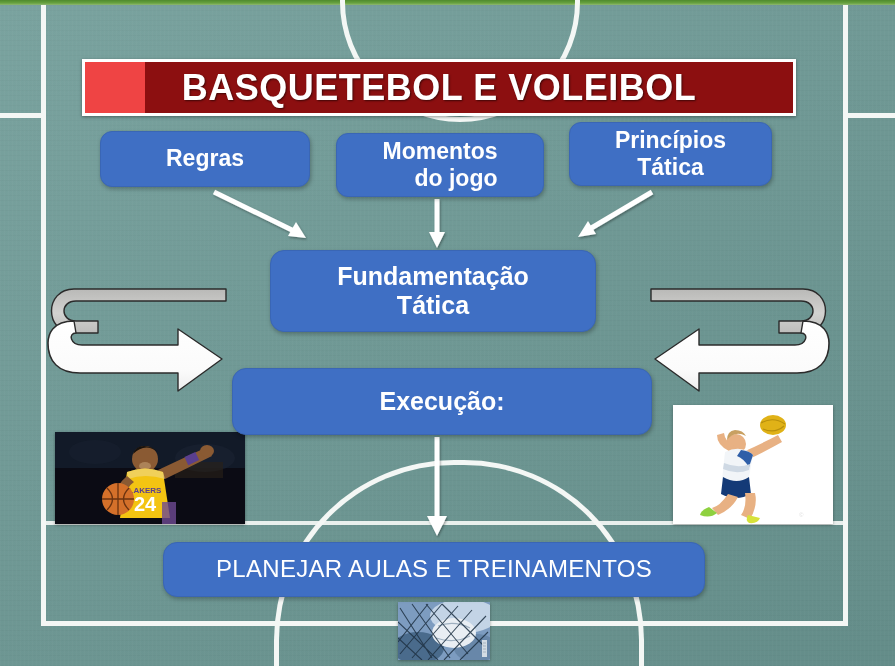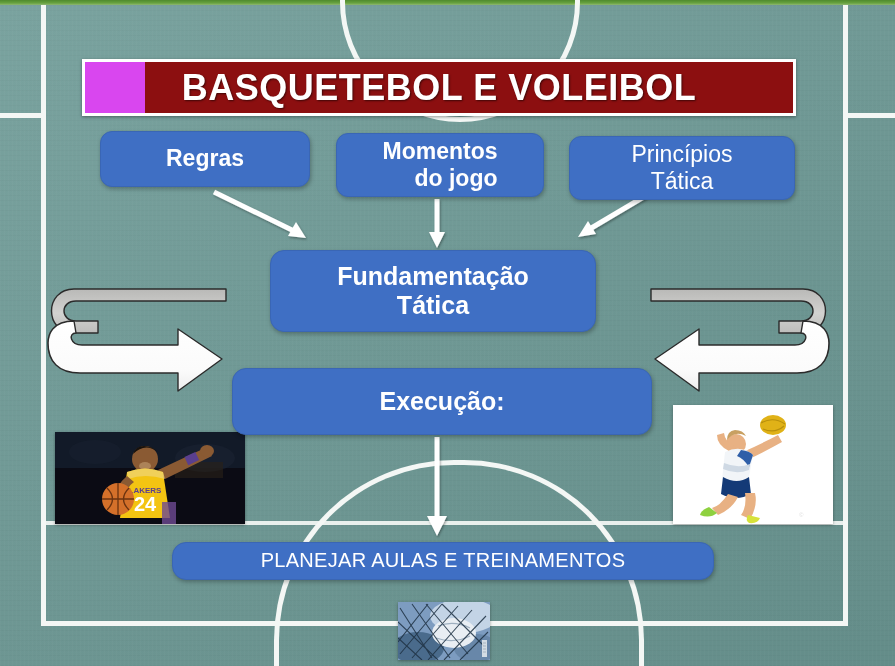--- a/index.html
+++ b/index.html
@@ -48,21 +48,21 @@
     position:absolute;left:274px;top:460px;
     width:360px;height:260px;
     border:5px solid #f4f7f5;
     border-radius:180px 180px 0 0;
     border-bottom:none;
   }
 
   
   .title-band{
     position:absolute;left:82px;top:59px;width:714px;height:57px;
-    background:#d946ef;border:3px solid #ffffff;box-sizing:border-box;
+    background:#ef4444;border:3px solid #ffffff;box-sizing:border-box;
     box-shadow:0 1px 3px rgba(0,0,0,.4);
   }
   .title-inner{
     position:absolute;left:60px;top:0px;right:0px;bottom:0px;
     background:#8c0f10;
     display:flex;align-items:center;
   }
   .title-text{
     position:absolute;left:0;top:0;width:708px;height:51px;
     display:flex;align-items:center;justify-content:center;
@@ -77,24 +77,24 @@
     background:#3f6fc4;
     border:1px solid #3a66b4;
     border-radius:12px;
     color:#ffffff;
     display:flex;align-items:center;justify-content:center;
     text-align:center;line-height:1.18;
     box-shadow:1px 2px 4px rgba(0,0,0,.28);
   }
   .box-regras{left:100px;top:131px;width:210px;height:56px;font-size:23px;font-weight:bold;}
   .box-momentos{left:336px;top:133px;width:208px;height:64px;font-size:23px;font-weight:bold;text-align:right;}
-  .box-principios{left:569px;top:136px;width:226px;height:64px;font-size:23px;font-weight:normal;}
+  .box-principios{left:569px;top:122px;width:203px;height:64px;font-size:23px;font-weight:bold;}
   .box-fundamentacao{left:270px;top:250px;width:326px;height:82px;font-size:25px;font-weight:bold;border-radius:14px;}
   .box-execucao{left:232px;top:368px;width:420px;height:67px;font-size:25px;font-weight:bold;border-radius:14px;}
-  .box-planejar{left:172px;top:542px;width:542px;height:38px;font-size:20px;border-radius:14px;font-weight:normal;letter-spacing:.3px;}
+  .box-planejar{left:163px;top:542px;width:542px;height:55px;font-size:24px;border-radius:14px;font-weight:normal;letter-spacing:.3px;}
 
   
   .arrow-svg{position:absolute;left:0;top:0;width:895px;height:666px;pointer-events:none;}
 
   
   .uarrow{position:absolute;}
   .uarrow-left{left:36px;top:277px;width:215px;height:120px;}
   .uarrow-right{left:626px;top:277px;width:215px;height:120px;}
 
   

